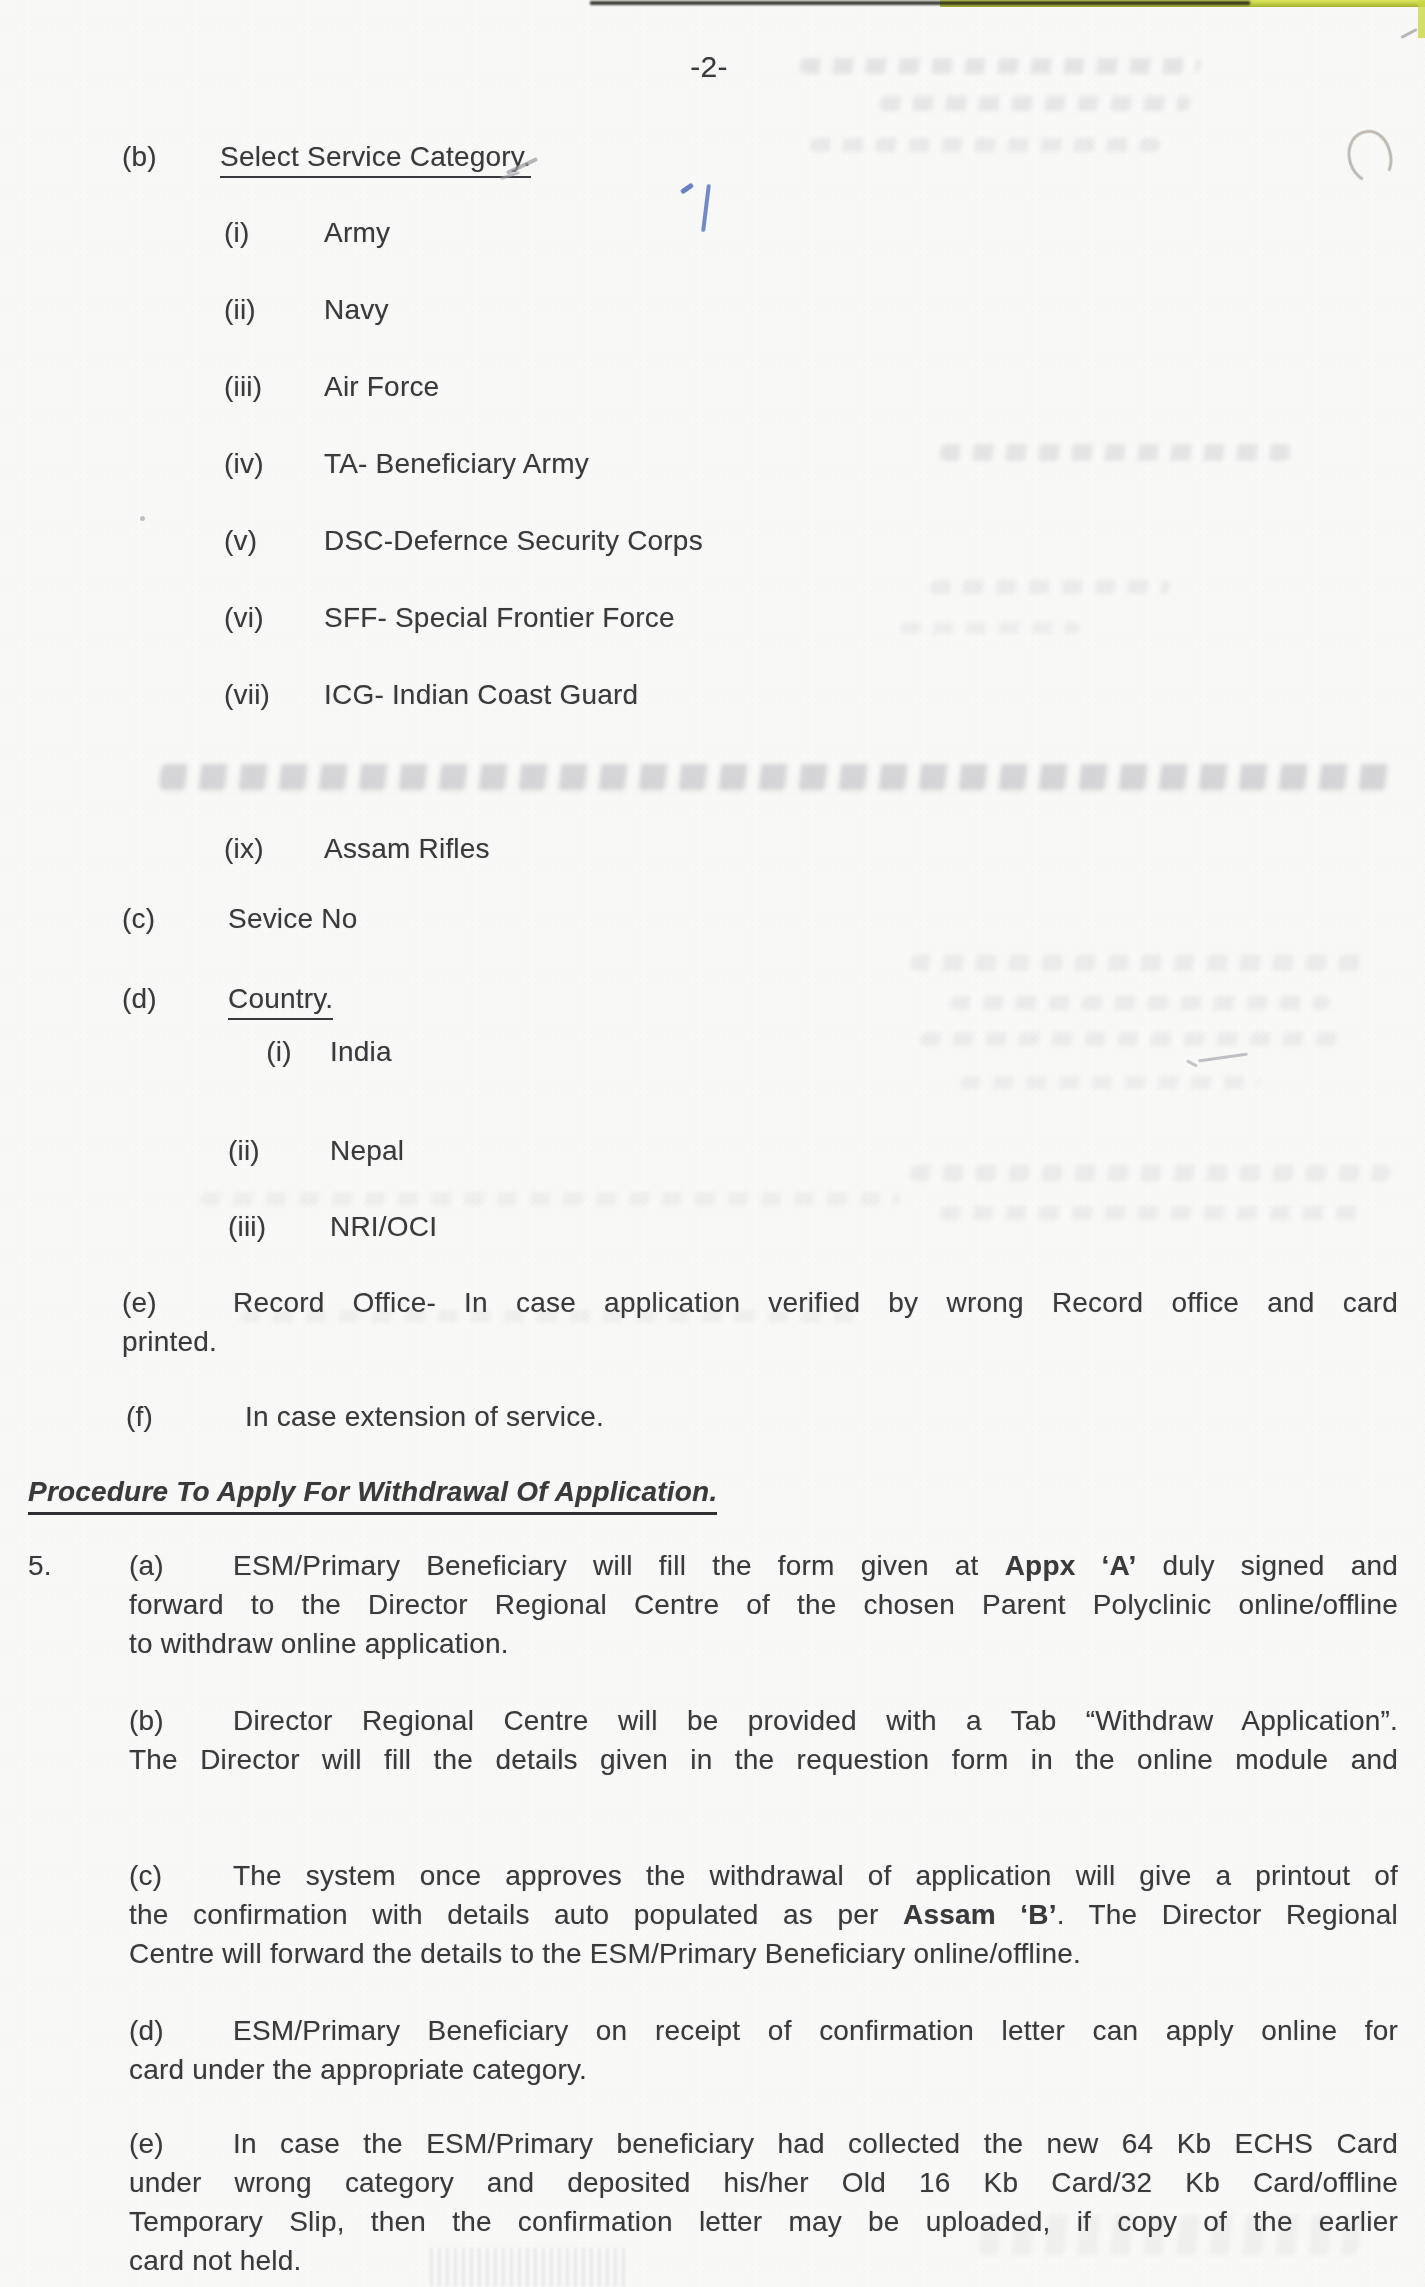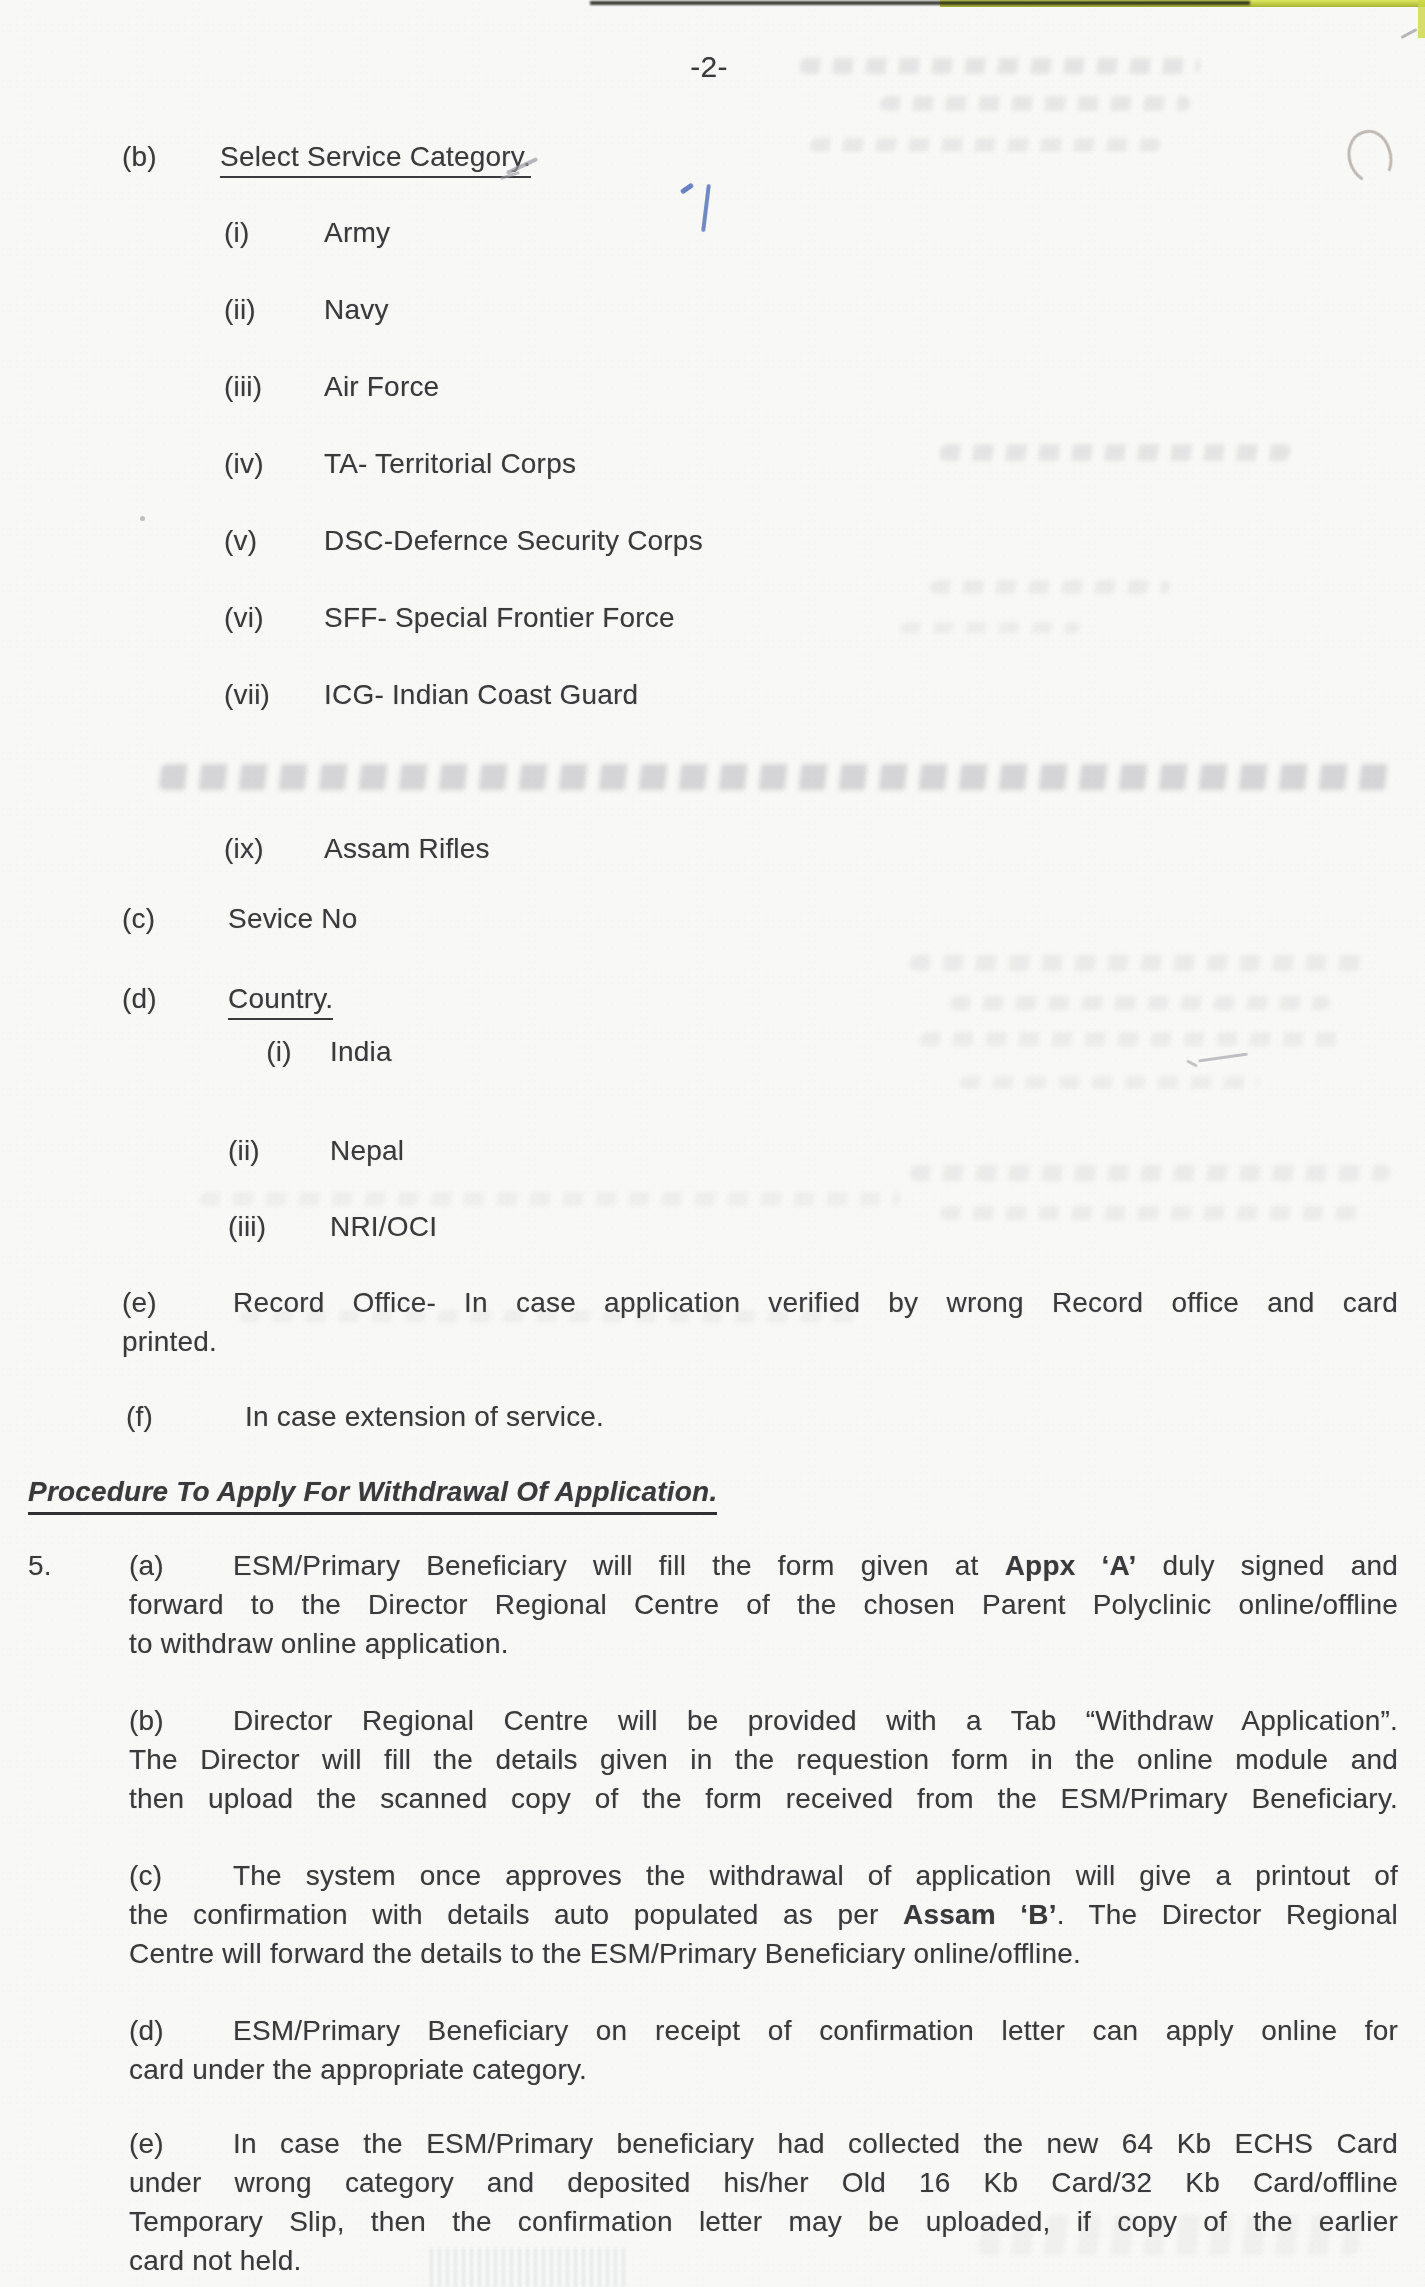--- a/index.html
+++ b/index.html
@@ -65,21 +65,21 @@
   <div class="pencil" style="left:140px;top:516px;width:5px;height:5px;border-radius:50%;opacity:.6;"></div>
 
   <div class="abs txt" style="left:639px;top:50px;width:140px;text-align:center;font-size:30px;">-2-</div>
 
   <span class="abs txt" style="left:122px;top:140px;">(b)</span>
   <span class="abs txt" style="left:220px;top:140px;"><span class="u2">Select Service Category.</span></span>
 
   <div class="abs txt" style="left:224px;top:216px;"><span style="display:inline-block;width:100px;">(i)</span><span>Army</span></div>
   <div class="abs txt" style="left:224px;top:293px;"><span style="display:inline-block;width:100px;">(ii)</span><span>Navy</span></div>
   <div class="abs txt" style="left:224px;top:370px;"><span style="display:inline-block;width:100px;">(iii)</span><span>Air Force</span></div>
-  <div class="abs txt" style="left:224px;top:447px;"><span style="display:inline-block;width:100px;">(iv)</span><span>TA- Territorial Corps</span></div>
+  <div class="abs txt" style="left:224px;top:447px;"><span style="display:inline-block;width:100px;">(iv)</span><span>TA- Beneficiary Army</span></div>
   <div class="abs txt" style="left:224px;top:524px;"><span style="display:inline-block;width:100px;">(v)</span><span>DSC-Defernce Security Corps</span></div>
   <div class="abs txt" style="left:224px;top:601px;"><span style="display:inline-block;width:100px;">(vi)</span><span>SFF- Special Frontier Force</span></div>
   <div class="abs txt" style="left:224px;top:678px;"><span style="display:inline-block;width:100px;">(vii)</span><span>ICG- Indian Coast Guard</span></div>
   <div class="abs txt" style="left:224px;top:832px;"><span style="display:inline-block;width:100px;">(ix)</span><span>Assam Rifles</span></div>
 
   <span class="abs txt" style="left:122px;top:902px;">(c)</span>
   <span class="abs txt" style="left:228px;top:902px;">Sevice No</span>
 
   <span class="abs txt" style="left:122px;top:982px;">(d)</span>
   <span class="abs txt" style="left:228px;top:982px;"><span class="u2">Country.</span></span>
@@ -99,21 +99,20 @@
 
   <span class="abs txt" style="left:28px;top:1549px;">5.</span>
   <span class="abs txt" style="left:129px;top:1549px;">(a)</span>
   <div class="abs txt jline" style="left:233px;top:1549px;width:1165px;"><span>ESM/Primary Beneficiary will fill the form given at </span><span class="b">Appx ‘A’</span><span> duly signed and</span></div>
   <div class="abs txt jline" style="left:129px;top:1588px;width:1269px;">forward to the Director Regional Centre of the chosen Parent Polyclinic online/offline</div>
   <div class="abs txt" style="left:129px;top:1627px;">to withdraw online application.</div>
 
   <span class="abs txt" style="left:129px;top:1704px;">(b)</span>
   <div class="abs txt jline" style="left:233px;top:1704px;width:1165px;">Director Regional Centre will be provided with a Tab “Withdraw Application”.</div>
   <div class="abs txt jline" style="left:129px;top:1743px;width:1269px;">The Director will fill the details given in the requestion form in the online module and</div>
-  <div class="abs txt jline" style="left:129px;top:1782px;width:1269px;">then upload the scanned copy of the form received from the ESM/Primary Beneficiary.</div>
 
   <span class="abs txt" style="left:129px;top:1859px;">(c)</span>
   <div class="abs txt jline" style="left:233px;top:1859px;width:1165px;">The system once approves the withdrawal of application will give a printout of</div>
   <div class="abs txt jline" style="left:129px;top:1898px;width:1269px;"><span>the confirmation with details auto populated as per </span><span class="b">Assam ‘B’</span><span>. The Director Regional</span></div>
   <div class="abs txt" style="left:129px;top:1937px;">Centre will forward the details to the ESM/Primary Beneficiary online/offline.</div>
 
   <span class="abs txt" style="left:129px;top:2014px;">(d)</span>
   <div class="abs txt jline" style="left:233px;top:2014px;width:1165px;">ESM/Primary Beneficiary on receipt of confirmation letter can apply online for</div>
   <div class="abs txt" style="left:129px;top:2053px;">card under the appropriate category.</div>
 

